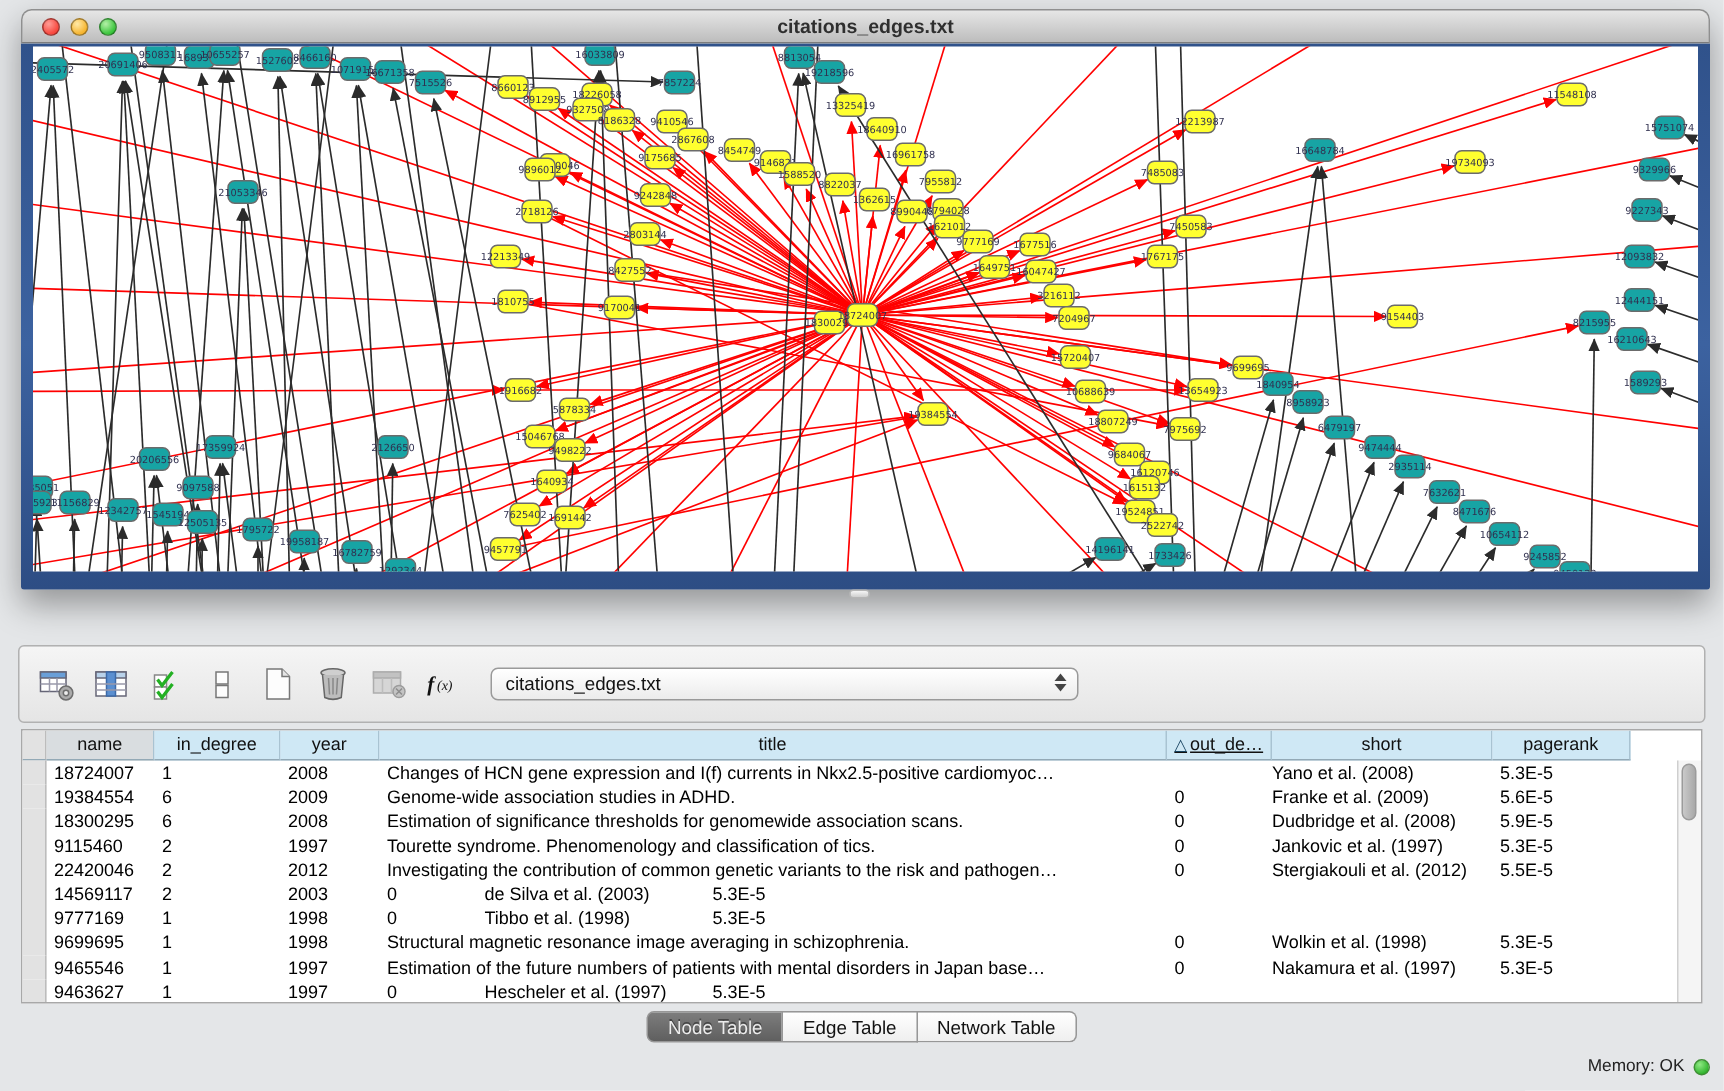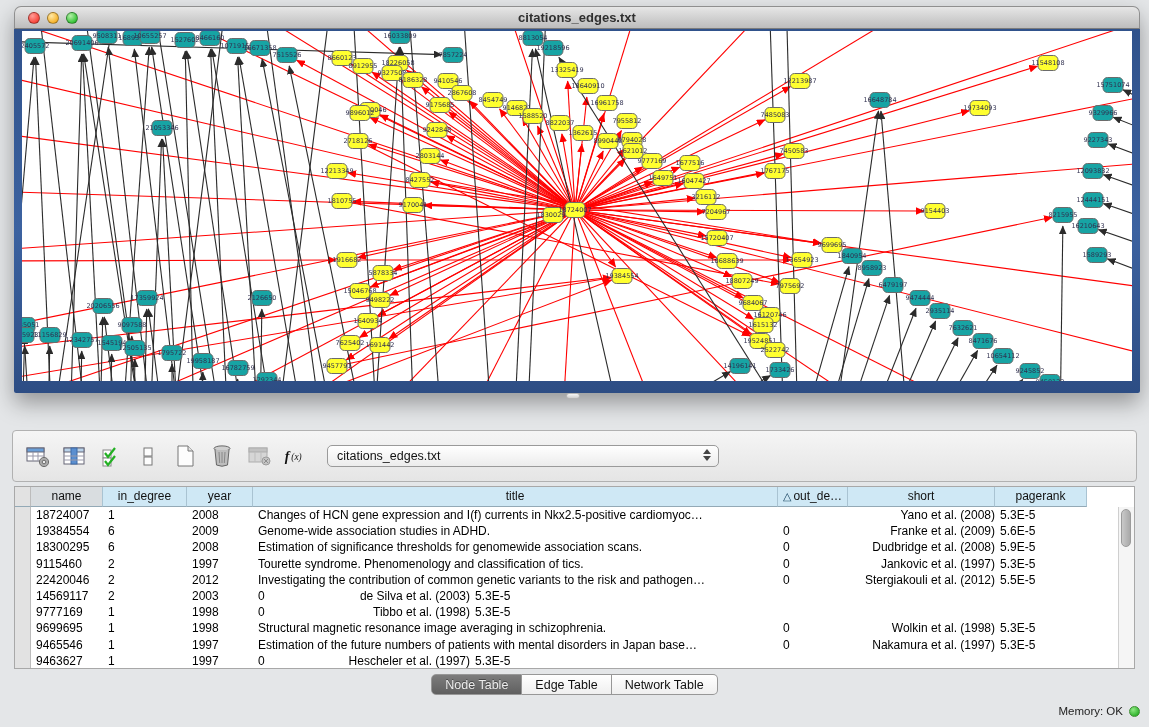--- a/index.html
+++ b/index.html
@@ -49,21 +49,21 @@
     background:#fff;border:1px solid #a8a8a8;overflow:hidden;}
   #thead{display:flex;height:20px;}
   .th{box-sizing:border-box;height:20px;line-height:19px;font-size:12px;color:#111;text-align:center;
     background:#cfe8f5;border-right:1px solid #a9c3d2;border-bottom:1px solid #93a9b6;overflow:hidden;white-space:nowrap;}
   .th.gutter, .td.gutter{width:16px;background:#e2e2e2;border-right:1px solid #bcbcbc;}
   .th.name-col{background:#d9dde0;}
   .sort-tri{color:#16425f;font-size:11px;margin-right:2px;}
   #tbody .tr{display:flex;height:16.2px;background:#fff;}
   .td{box-sizing:border-box;font-size:12px;line-height:16px;color:#000;white-space:nowrap;overflow:hidden;
     padding-left:5px;}
-  .td.center{text-align:right;padding-left:0;}
+  .td.center{text-align:left;padding-left:0;}
   #vscroll{position:absolute;right:0;top:20px;bottom:0;width:15px;background:#f5f5f5;border-left:1px solid #cfcfcf;}
   #vthumb{position:absolute;left:2px;top:2px;width:10px;height:38px;border-radius:5px;
     background:linear-gradient(90deg,#c9c9c9,#a9a9a9);border:1px solid #9b9b9b;box-sizing:border-box;}
 
   
   #tabs-row{position:absolute;left:0;top:674px;width:1149px;display:flex;justify-content:center;}
   .segment{height:21px;line-height:20px;padding:0 13px;font-size:12.5px;color:#111;
     background:linear-gradient(#ffffff,#efefef);border:1px solid #979797;border-left:none;box-sizing:border-box;}
   .segment:first-child{border-left:1px solid #979797;border-radius:5px 0 0 5px;}
   .segment:last-child{border-radius:0 5px 5px 0;}
@@ -588,21 +588,21 @@
     </div>
   </div>
 
   <div id="table">
     <div id="thead">
         <div class="th gutter"></div>
         <div class="th name-col" style="width: 72px;">name</div>
         <div class="th" style="width: 84px;">in_degree</div>
         <div class="th" style="width: 66px;">year</div>
         <div class="th" style="width: 525px;">title</div>
-        <div class="th" style="width: 70px;"><span class="sort-tri">△</span>out_de…</div>
+        <div class="th" style="width: 70px; text-decoration: underline;"><span class="sort-tri">△</span>out_de…</div>
         <div class="th" style="width: 147px;">short</div>
         <div class="th" style="width: 92px;">pagerank</div>
       </div>
     <div id="tbody">
         <div class="tr">
           <div class="td gutter"></div>
           <div class="td" style="width: 72px;">18724007</div>
           <div class="td" style="width: 84px;">1</div>
           <div class="td" style="width: 66px;">2008</div>
           <div class="td" style="width: 525px;">Changes of HCN gene expression and I(f) currents in Nkx2.5-positive cardiomyoc…</div>

